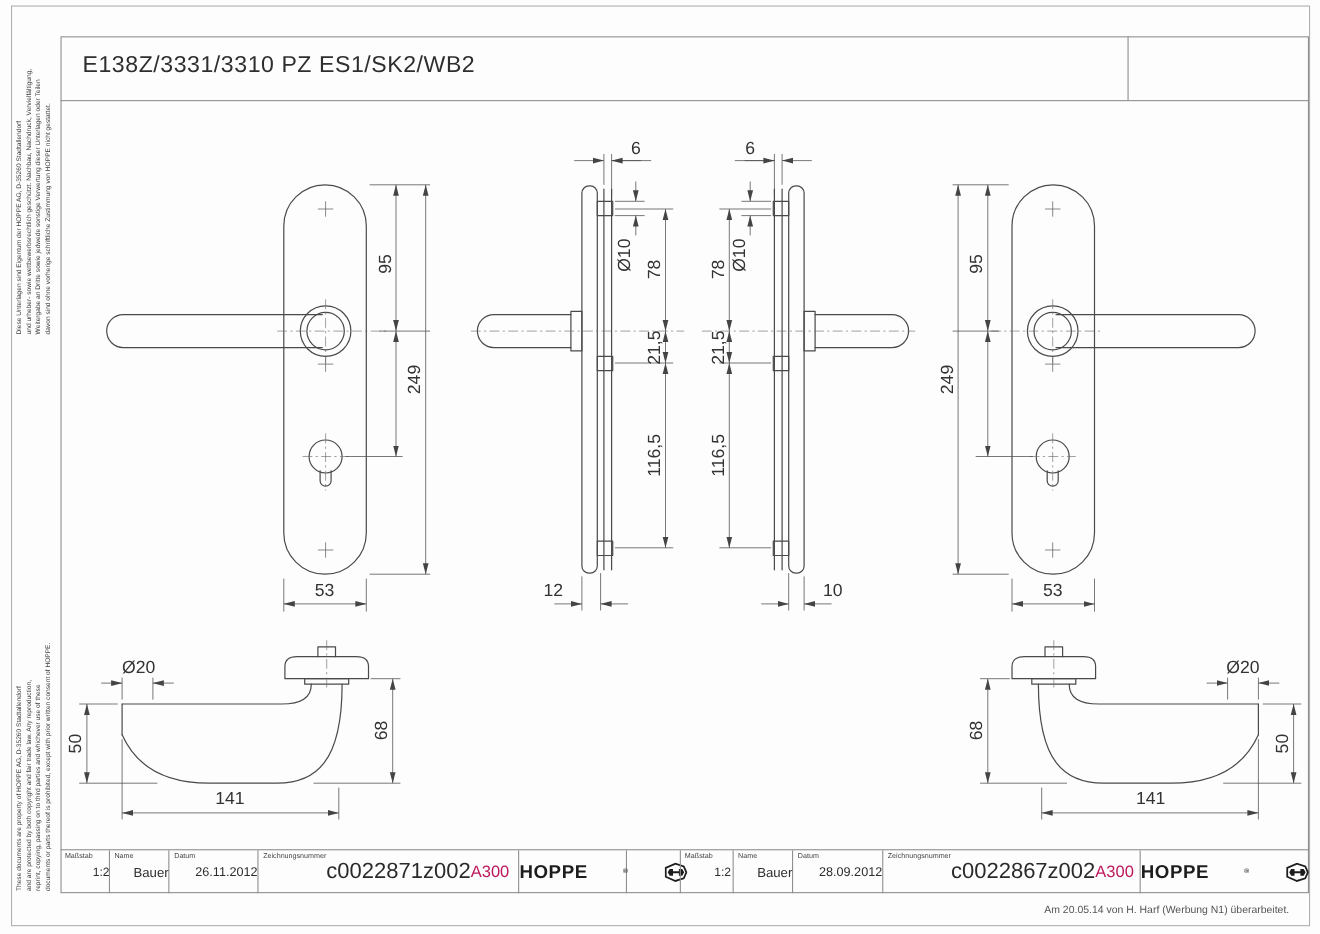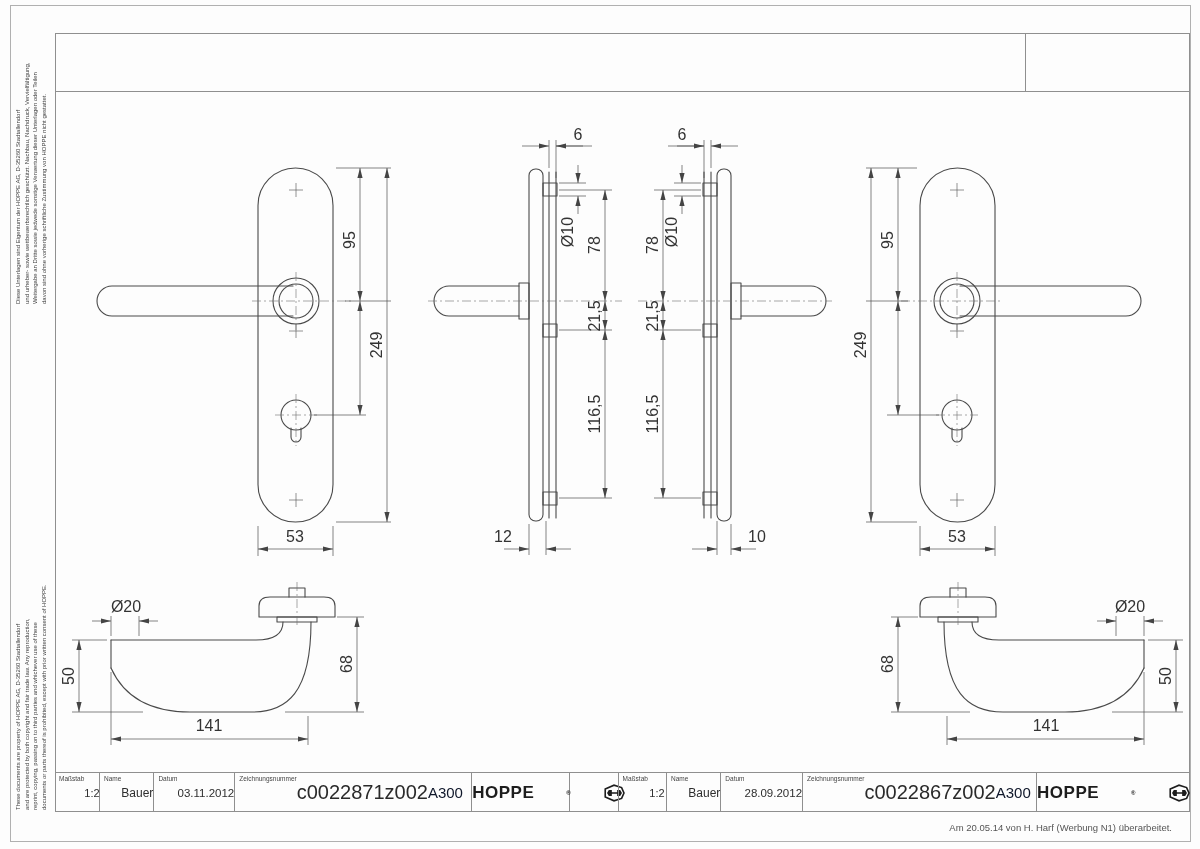--- a/index.html
+++ b/index.html
@@ -44,21 +44,21 @@
   }
   .tb-cell{
     border-right:1px solid #8f8f8f;box-sizing:border-box;position:relative;
     display:flex;flex-direction:row;
   }
   .tb-cell.last{border-right:none;}
   .tb-label{font-size:6.5px;color:#444;padding:2px 0 0 4px;height:9px;}
   .tb-value{flex:1;display:flex;align-items:center;justify-content:center;font-size:12px;color:#2e2e2e;}
   .tb-number-wrap{display:flex;width:100%;align-items:center;}
   .tb-number{flex:1;text-align:center;font-size:20px;color:#2a2a2a;}
-  .tb-code{font-size:15px;padding-right:10px;color:#0f172a;}
+  .tb-code{font-size:15px;padding-right:10px;color:#be185d;}
   .brand-cell .tb-value{font-weight:bold;font-size:17px;letter-spacing:.5px;color:#1d1d1d;gap:31px;}
   .brand-mark{font-size:6px;vertical-align:super;font-weight:bold;margin:0 1px 0 1px;}
   .brand-icon{margin-left:1px;}
   .footnote{
     position:absolute;right:28px;top:822px;font-size:9.5px;color:#555;
   }
 </style>
 </head>
 <body>
 
@@ -72,20 +72,21 @@
 </div>
 <div class="legal legal-en">
   <div>These documents are property of HOPPE AG, D-35260 Stadtallendorf</div>
   <div>and are protected by both copyright and fair trade law. Any reproduction,</div>
   <div>reprint, copying, passing on to third parties and whichever use of these</div>
   <div>documents or parts thereof is prohibited, except with prior written consent of HOPPE.</div>
 </div>
 
 <div class="inner-frame"></div>
 <div class="title-strip">
+  <div class="title-text">E138Z/3331/3310 PZ ES1/SK2/WB2</div>
   <div class="title-divider"></div>
 </div>
 
 <svg class="drawing-svg" width="1200" height="849" viewBox="0 0 1200 849">
   <defs>
     <marker id="arr" viewBox="0 0 10 6" refX="10" refY="3" markerWidth="10" markerHeight="6" orient="auto-start-reverse" markerUnits="userSpaceOnUse">
       <path d="M0,0.4 L10,3 L0,5.6 Z" fill="#444"></path>
     </marker>
   </defs>
 
@@ -270,21 +271,21 @@
   <div class="tb-cell" style="width:45px">
     <div class="tb-label">Maßstab</div>
     <div class="tb-value" style="font-size:11px">1:2</div>
   </div>
   <div class="tb-cell" style="width:62px">
     <div class="tb-label">Name</div>
     <div class="tb-value">Bauer</div>
   </div>
   <div class="tb-cell" style="width:88px">
     <div class="tb-label">Datum</div>
-    <div class="tb-value" style="font-size:11.5px">03.11.2012</div>
+    <div class="tb-value" style="font-size:11.5px">26.11.2012</div>
   </div>
   <div class="tb-cell" style="width:237px">
     <div class="tb-label">Zeichnungsnummer</div>
     <div class="tb-value tb-number-wrap">
       <span class="tb-number">c0022871z002</span>
       <span class="tb-code">A300</span>
     </div>
   </div>
   <div class="tb-cell brand-cell" style="width:98px">
     <div class="tb-value">

